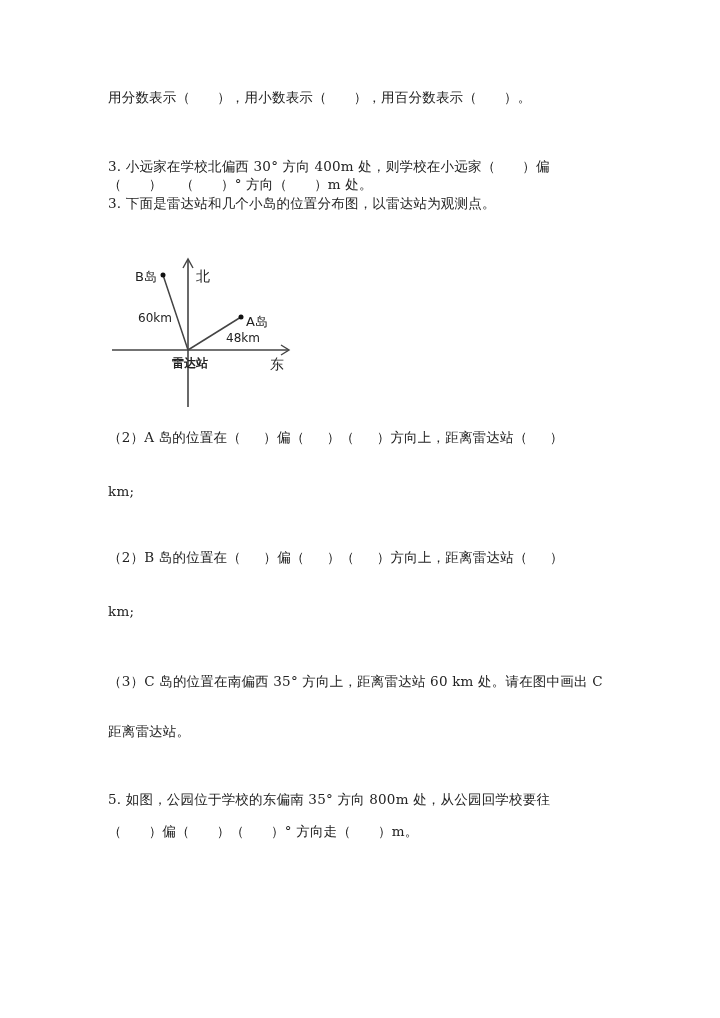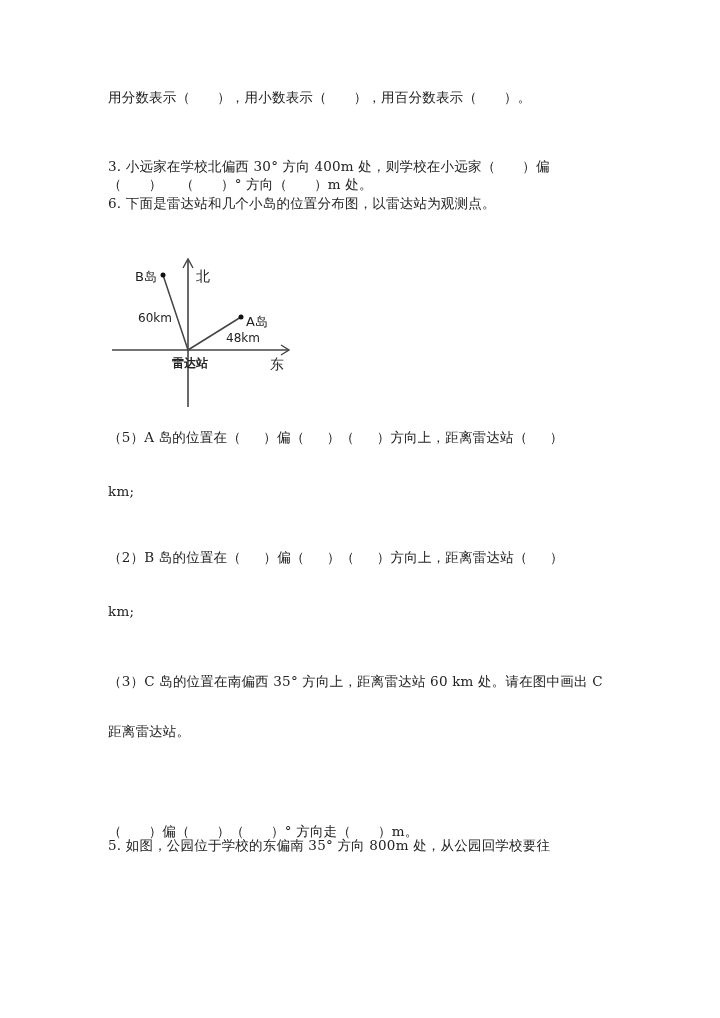--- a/index.html
+++ b/index.html
@@ -43,21 +43,21 @@
 </head>
 <body>
 
 <div>
 
   <div class="line" style="top:88px;">用分数表示（      ），用小数表示（      ），用百分数表示（      ）。</div>
 
   <div class="line" style="top:157px;">3. 小远家在学校北偏西 30° 方向 400m 处，则学校在小远家（      ）偏</div>
   <div class="line" style="top:175px;text-align:right;">（      ）    （      ）° 方向（      ）m 处。</div>
 
-  <div class="line" style="top:194px;">6. 下面是雷达站和几个小岛的位置分布图，以雷达站为观测点。</div>
+  <div class="line" style="top:194px;">3. 下面是雷达站和几个小岛的位置分布图，以雷达站为观测点。</div>
 
   <div class="diagram">
     <svg viewBox="0 0 210 165" xmlns="http://www.w3.org/2000/svg">
 
       <line x1="12" y1="100" x2="188" y2="100" stroke="#444" stroke-width="1.6"></line>
       <polyline points="181,95 189,100 181,105" fill="none" stroke="#444" stroke-width="1.4"></polyline>
 
       <line x1="88" y1="10" x2="88" y2="157" stroke="#444" stroke-width="1.6"></line>
       <polyline points="83,18 88,9 93,18" fill="none" stroke="#444" stroke-width="1.4"></polyline>
 
@@ -70,25 +70,25 @@
       <text class="dlabel" x="35" y="31" font-size="13">B岛</text>
       <text class="dlabel" x="96" y="31" font-size="14">北</text>
       <text class="dlabel" x="38" y="72" font-size="12">60km</text>
       <text class="dlabel" x="146" y="76" font-size="13">A岛</text>
       <text class="dlabel" x="126" y="92" font-size="12">48km</text>
       <text class="dlabel" x="72" y="117" font-size="12" font-weight="bold">雷达站</text>
       <text class="dlabel" x="170" y="119" font-size="14">东</text>
     </svg>
   </div>
 
-  <div class="line" style="top:428px;">（5）A 岛的位置在（     ）偏（     ）（     ）方向上，距离雷达站（     ）</div>
+  <div class="line" style="top:428px;">（2）A 岛的位置在（     ）偏（     ）（     ）方向上，距离雷达站（     ）</div>
   <div class="line" style="top:482px;">km;</div>
 
   <div class="line" style="top:548px;">（2）B 岛的位置在（     ）偏（     ）（     ）方向上，距离雷达站（     ）</div>
   <div class="line" style="top:602px;">km;</div>
 
   <div class="line" style="top:672px;">（3）C 岛的位置在南偏西 35° 方向上，距离雷达站 60 km 处。请在图中画出 C</div>
   <div class="line" style="top:722px;">距离雷达站。</div>
 
-  <div class="line" style="top:836px;text-align:center;">5. 如图，公园位于学校的东偏南 35° 方向 800m 处，从公园回学校要往</div>
+  <div class="line" style="top:790px;text-align:center;">5. 如图，公园位于学校的东偏南 35° 方向 800m 处，从公园回学校要往</div>
   <div class="line" style="top:822px;text-align:center;">（      ）偏（      ）（      ）° 方向走（      ）m。</div>
 
 </div>
 
 </body></html>

